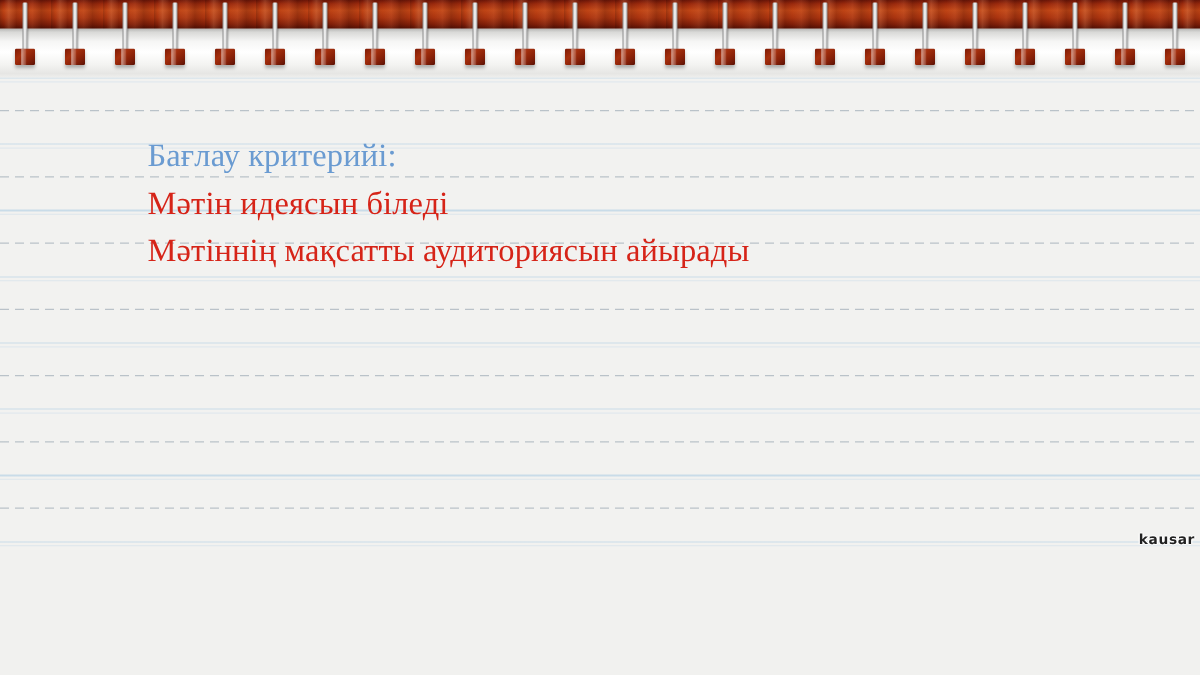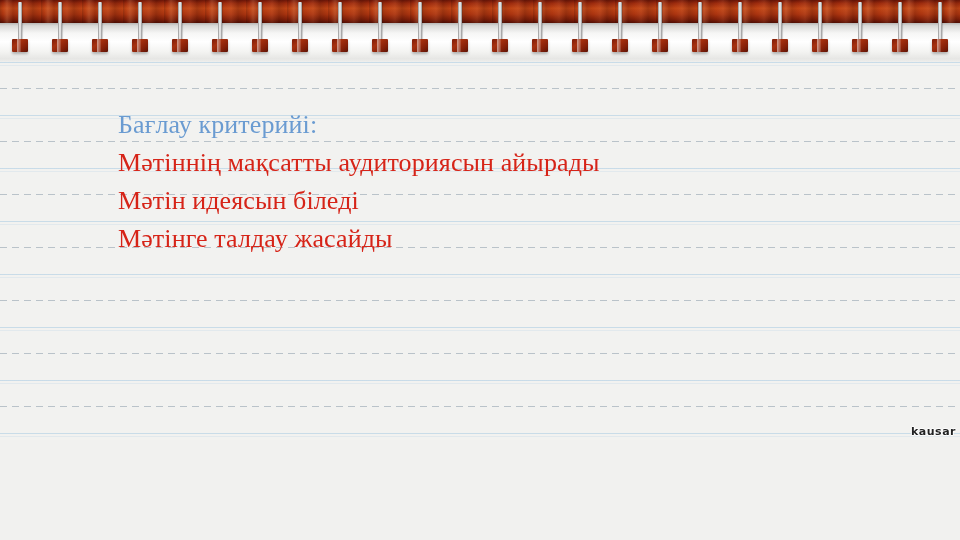--- a/index.html
+++ b/index.html
@@ -339,20 +339,19 @@
         </div>
         <div class="ring" style="left: 936px;">
           <div class="wire"></div>
           <div class="foot"></div>
         </div>
       </div>
   </div>
 
   <div id="text-block">
     <div class="line line-heading">Бағлау критерийі:</div>
+    <div class="line line-criterion">Мәтін идеясын біледі</div>
     <div class="line line-criterion">Мәтіннің мақсатты аудиториясын айырады</div>
-    <div class="line line-criterion">Мәтін идеясын біледі</div>
-    <div class="line line-criterion">Мәтінге талдау жасайды</div>
   </div>
 
   <div id="watermark">kausar</div>
 
 </div>
 
 </body></html>

